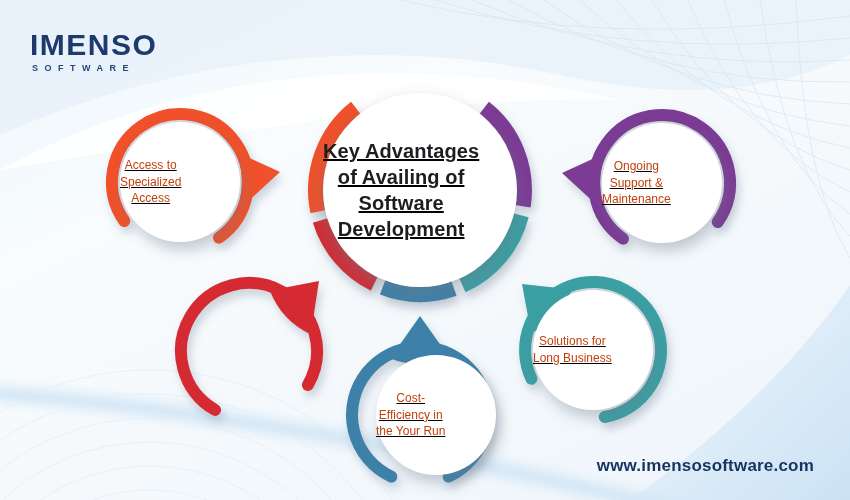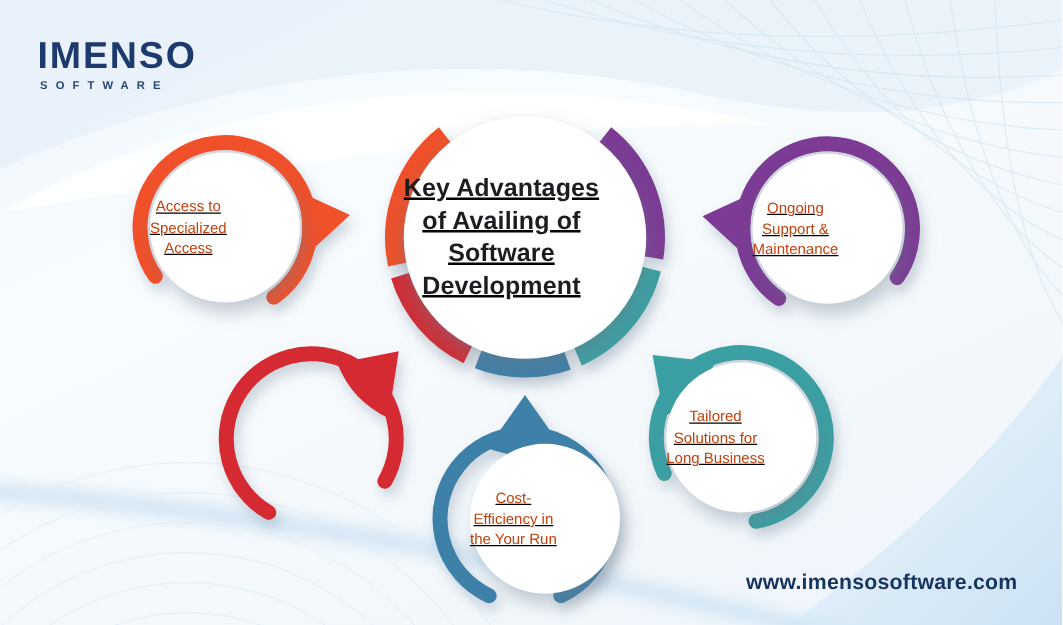--- a/index.html
+++ b/index.html
@@ -153,21 +153,20 @@
   <div class="white-circle node-circle node-blue">
     <div class="node-label">
       <div>Cost-</div>
       <div>Efficiency in</div>
       <div>the Your Run</div>
     </div>
   </div>
 
   <div class="white-circle node-circle node-teal">
     <div class="node-label">
-      <div>Tailored</div>
       <div>Solutions for</div>
       <div>Long Business</div>
     </div>
   </div>
 
   <div class="logo">
     <div class="logo-name">IMENSO</div>
     <div class="logo-sub">SOFTWARE</div>
   </div>
 

